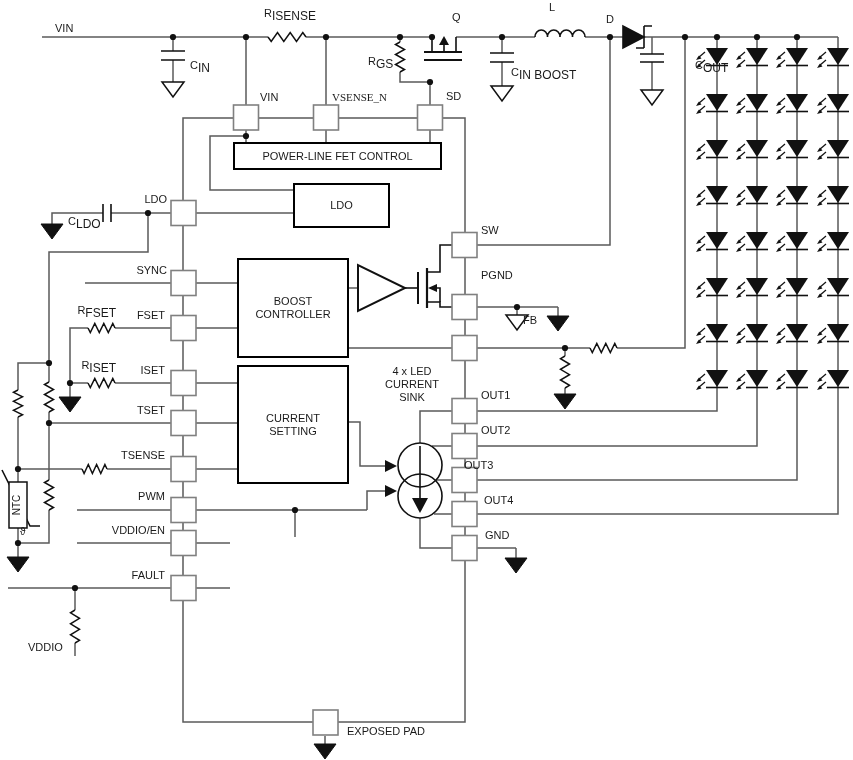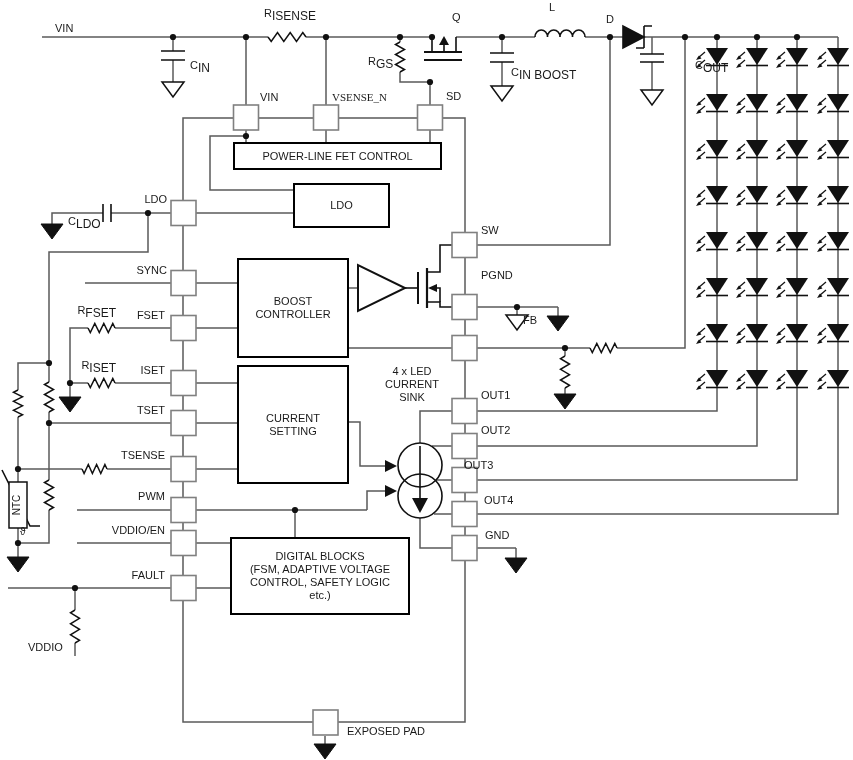--- a/index.html
+++ b/index.html
@@ -511,26 +511,20 @@
   </div>
   <div class="blk" style="left:237px;top:365px;width:112px;height:119px;">
     <div>CURRENT</div>
     <div>SETTING</div>
   </div>
   <div class="blk nobox" style="left:372px;top:360px;width:80px;height:48px;">
     <div>4 x LED</div>
     <div>CURRENT</div>
     <div>SINK</div>
   </div>
-  <div class="blk" style="left:230px;top:537px;width:180px;height:78px;">
-    <div>DIGITAL BLOCKS</div>
-    <div>(FSM, ADAPTIVE VOLTAGE</div>
-    <div>CONTROL, SAFETY LOGIC</div>
-    <div>etc.)</div>
-  </div>
 
   <div class="lbl" style="left:55px;top:22px;">VIN</div>
   <div class="lbl" style="left:264px;top:7px;"><span>R</span><span class="sub">ISENSE</span></div>
   <div class="lbl" style="left:190px;top:59px;"><span>C</span><span class="sub">IN</span></div>
   <div class="lbl" style="left:368px;top:55px;"><span>R</span><span class="sub">GS</span></div>
   <div class="lbl" style="left:452px;top:11px;">Q</div>
   <div class="lbl" style="left:511px;top:66px;"><span>C</span><span class="sub">IN BOOST</span></div>
   <div class="lbl" style="left:549px;top:1px;">L</div>
   <div class="lbl" style="left:606px;top:13px;">D</div>
   <div class="lbl" style="left:657px;top:59px;margin-left:38px;"><span>C</span><span class="sub">OUT</span></div>

